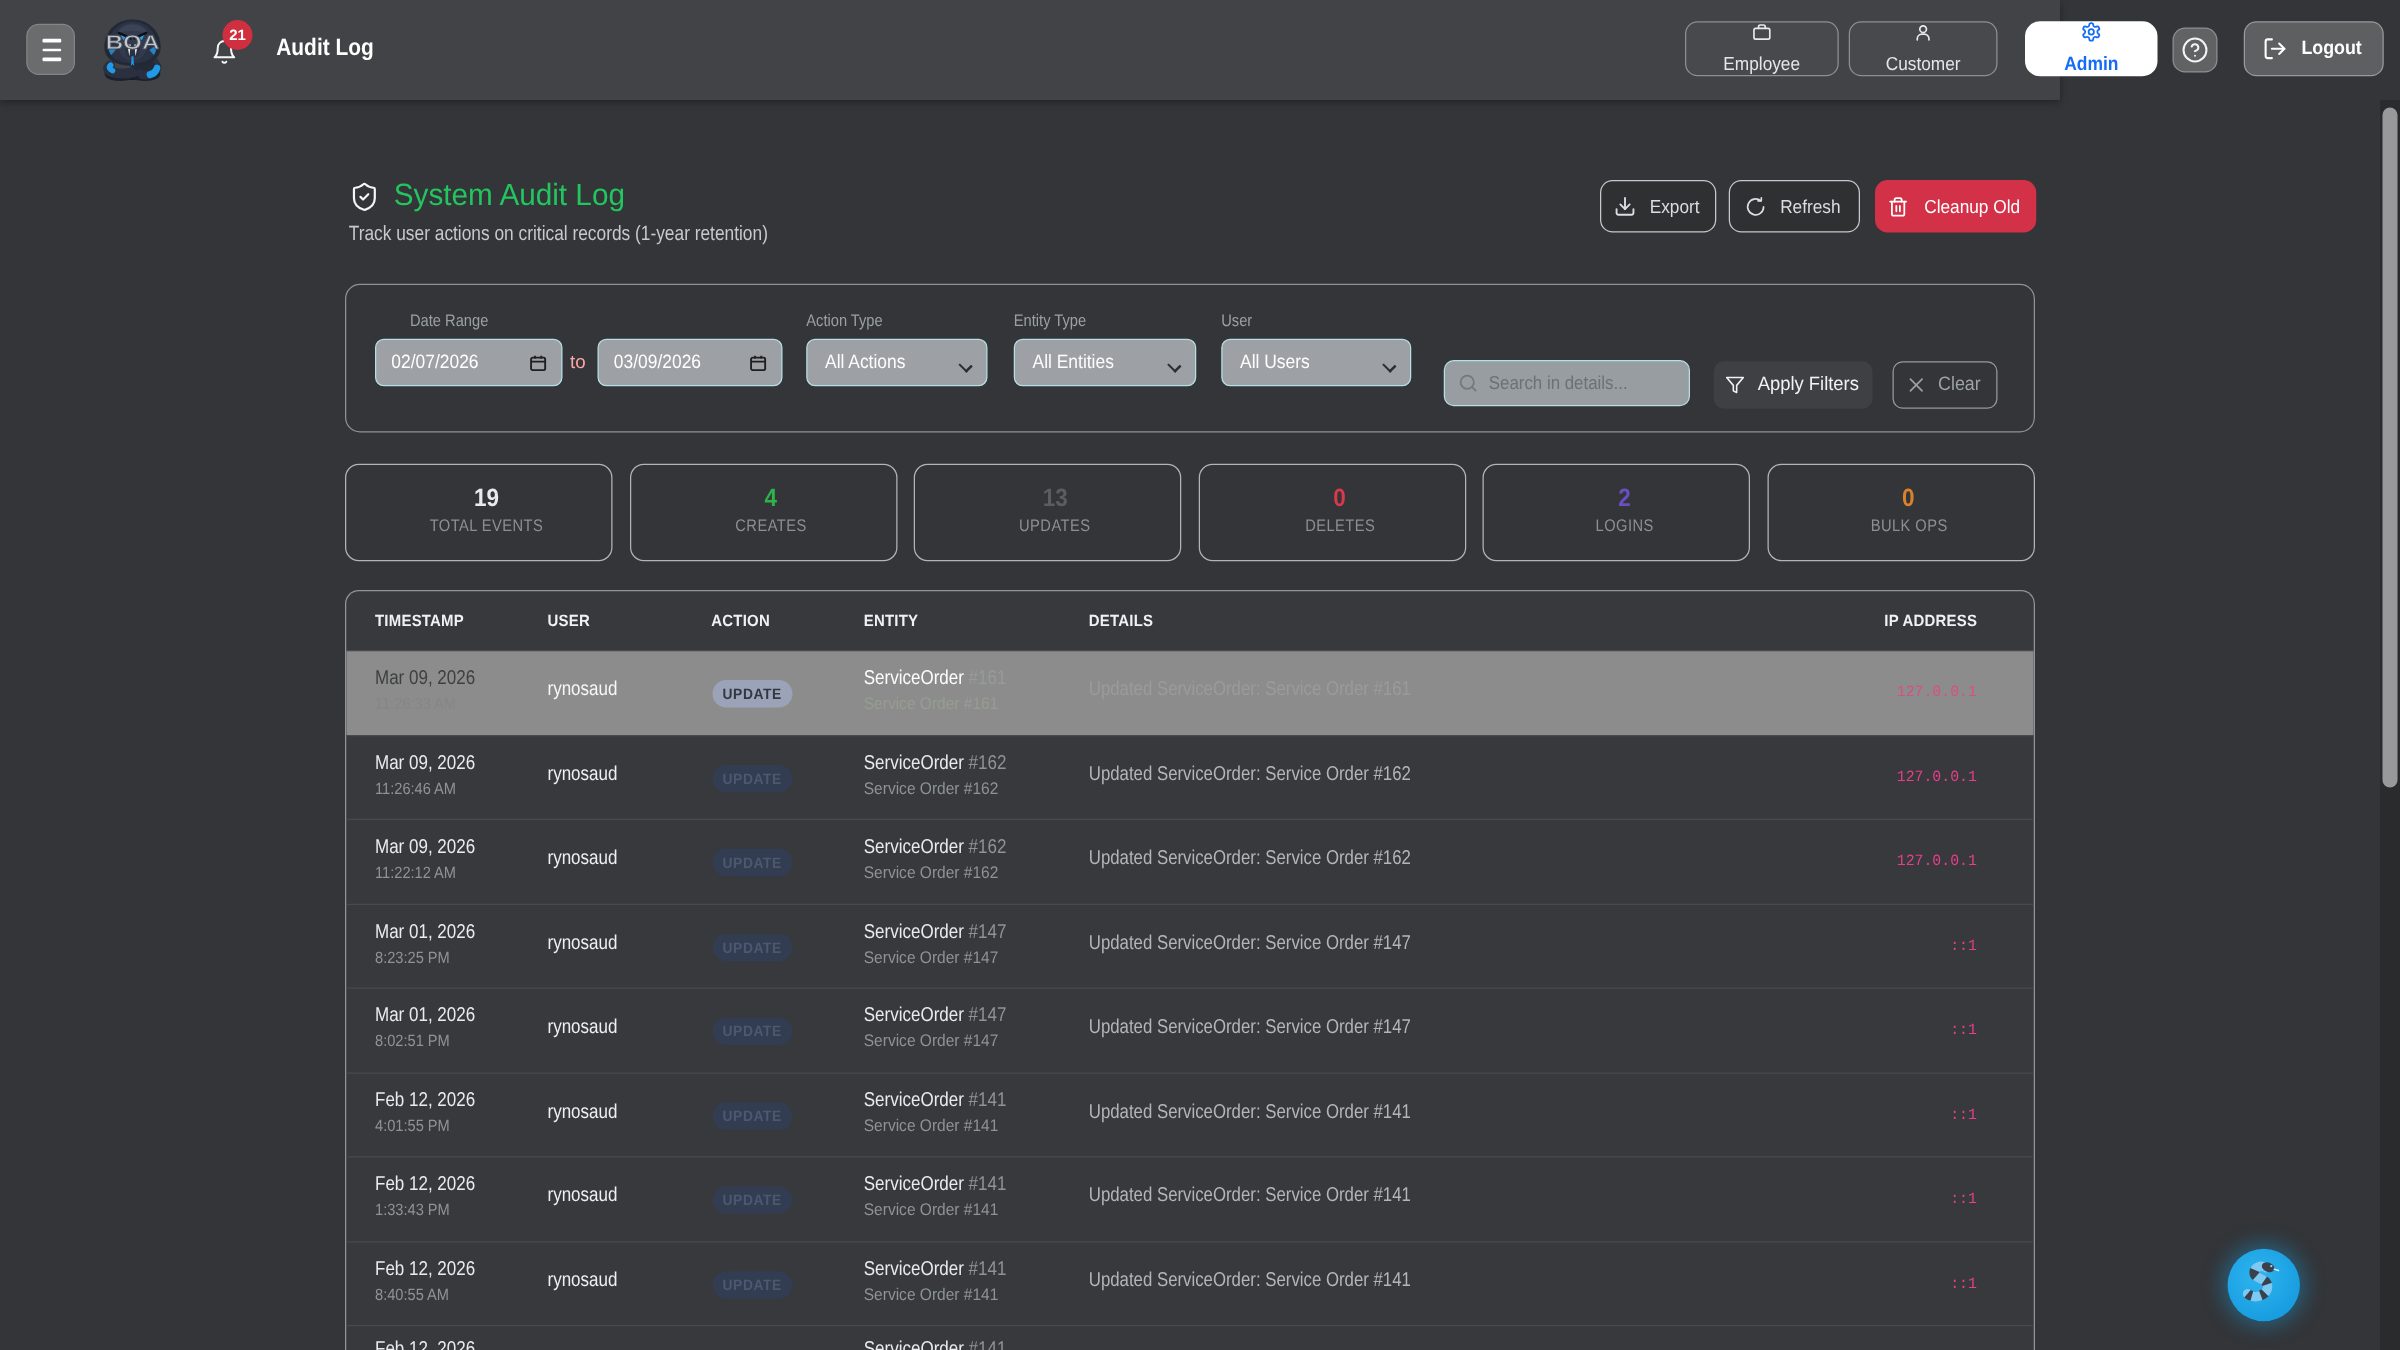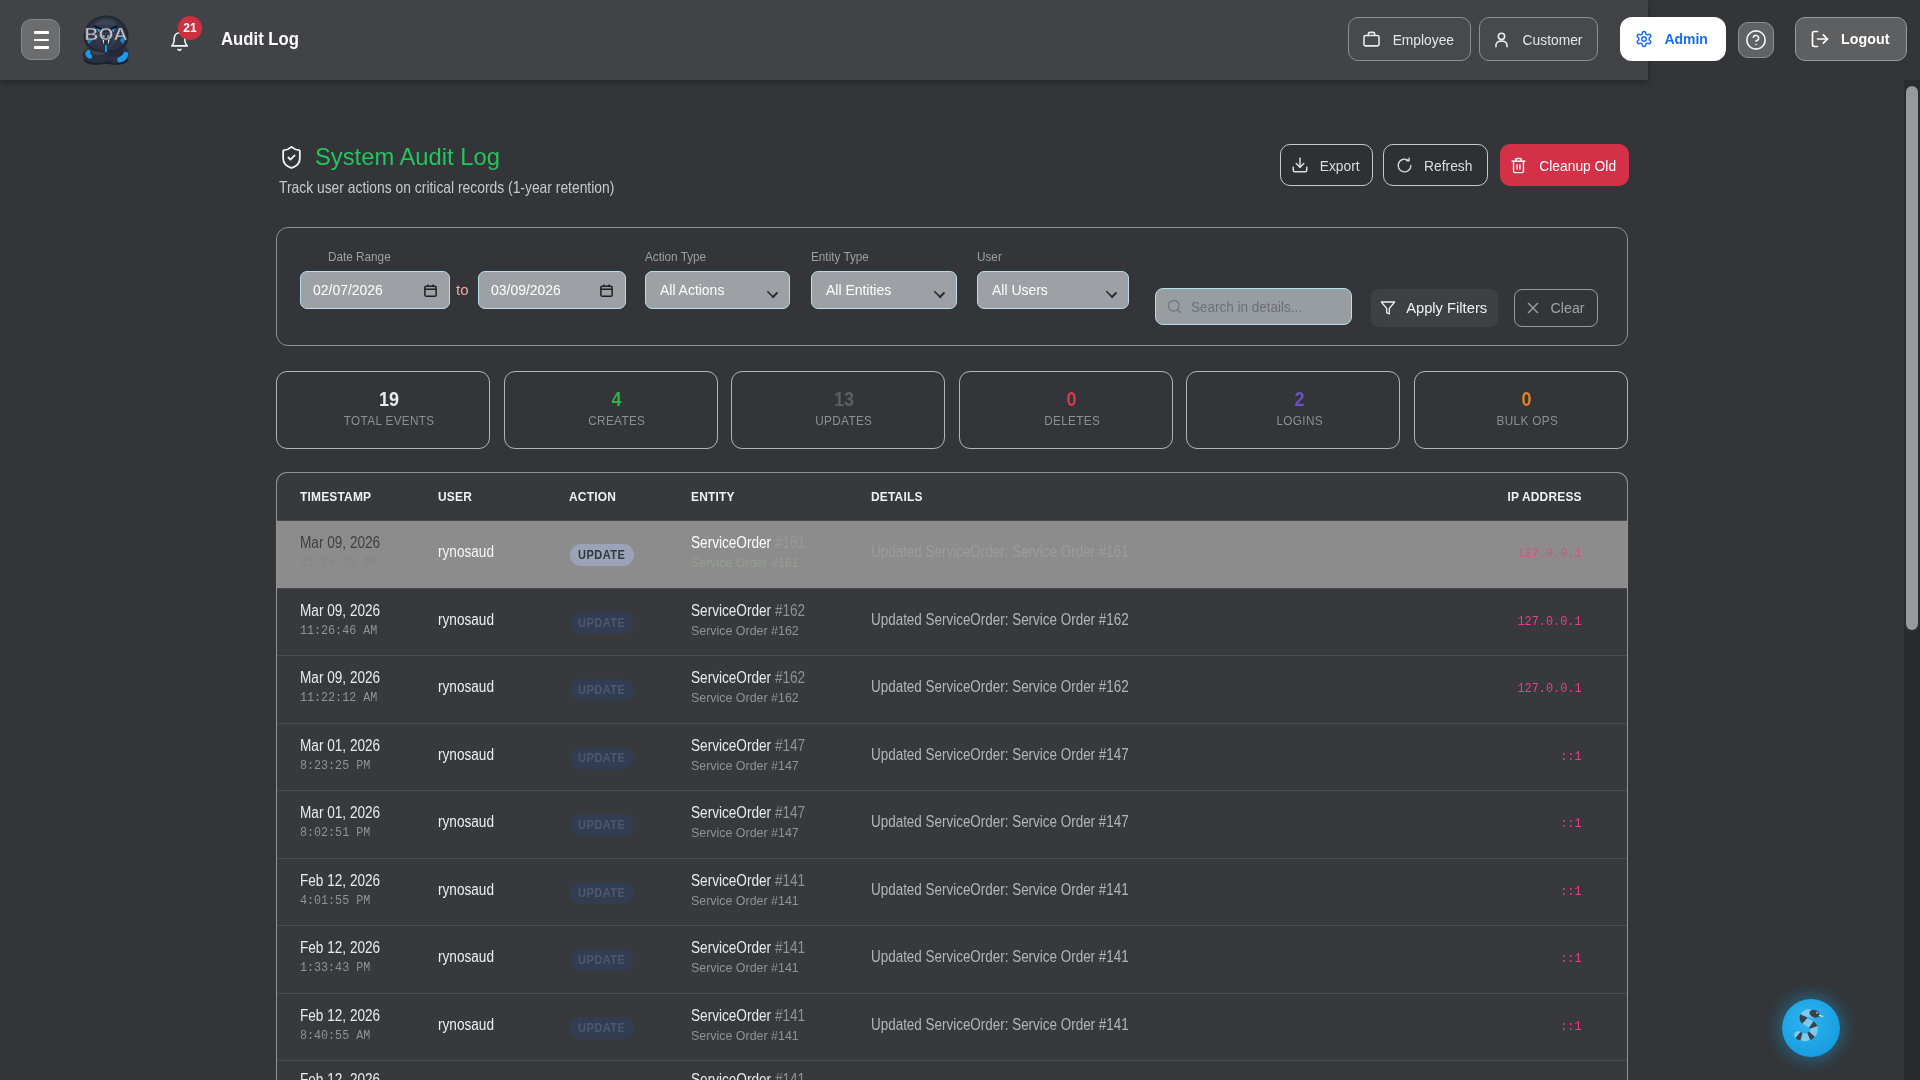--- a/index.html
+++ b/index.html
@@ -10,21 +10,21 @@
 #nav { position:absolute; left:0; top:0; width:1648px; height:80px; background:#414346; box-shadow:0 2px 6px rgba(0,0,0,0.35); z-index:20; }
 #burger { position:absolute; left:21px; top:19px; width:39px; height:41px; background:#6a6c6e; border:1px solid #838587; border-radius:10px; }
 #burger i { position:absolute; left:12px; width:15px; height:2.6px; background:#fff; border-radius:1px; }
 #logo { position:absolute; left:79px; top:14px; }
 #bellwrap { position:absolute; left:169px; top:30px; }
 #badge { position:absolute; left:178px; top:16px; width:24px; height:24px; background:#d02f40; border-radius:50%; color:#fff; font-size:12px; font-weight:bold; text-align:center; line-height:24px; z-index:2; }
 #navtitle { position:absolute; left:221px; top:28px; color:#ffffff; font-size:19px; font-weight:bold; }
 .sx { display:inline-block; transform:scaleX(0.87); transform-origin:0 50%; white-space:nowrap; }
 .sxc { display:inline-block; transform:scaleX(0.9); transform-origin:50% 50%; white-space:nowrap; }
 .sxr { display:inline-block; transform:scaleX(0.9); transform-origin:100% 50%; white-space:nowrap; }
-.navbtn { position:absolute; top:17px; height:44px; border:1px solid #8d9093; border-radius:10px; background:#47494c; color:#e4e6e8; font-size:15px; display:flex; align-items:center; justify-content:center; gap:9px; }
+.navbtn { position:absolute; top:17px; height:44px; border:1px solid #8d9093; border-radius:10px; background:#47494c; color:#e4e6e8; font-size:15px; display:flex; align-items:center; justify-content:center; gap:9px;flex-direction:column; }
 #btn-admin { background:#ffffff; border:none; border-radius:12px; color:#156df5; font-weight:bold; }
 #btn-help { position:absolute; left:1738px; top:22px; width:36px; height:36px; background:#606264; border:1px solid #8d9093; border-radius:10px; display:flex; align-items:center; justify-content:center; }
 #btn-logout { position:absolute; left:1795px; top:17px; width:112px; height:44px; background:#5d5f61; border:1px solid #989a9c; border-radius:10px; color:#fff; font-size:15.5px; font-weight:bold; display:flex; align-items:center; justify-content:center; gap:9px; }
 
 
 #shield { position:absolute; left:279px; top:143px; }
 #h2 { position:absolute; left:315px; top:143px; font-size:24.5px; font-weight:400; color:#22c55e; }
 #sub { position:absolute; left:279px; top:178px; font-size:16.5px; color:#c6cacd; }
 .topbtn { position:absolute; top:144px; height:42px; border:1.5px solid #c6c9cc; border-radius:10px; background:#2e3032; color:#dbdee1; font-size:15px; display:flex; align-items:center; justify-content:center; gap:9px; }
 #btn-clean { position:absolute; left:1500px; top:144px; width:129px; height:42px; background:#d23148; border-radius:10px; border:none; color:#fff; font-size:15px; display:flex; align-items:center; justify-content:center; gap:9px; }
@@ -44,21 +44,21 @@
 
 .card { position:absolute; top:371px; width:214px; height:78px; border:1px solid #b2b5b8; border-radius:11px; text-align:center;padding-left:12px; }
 .card .num { margin-top:16px; font-size:20px; font-weight:bold; line-height:22px; }
 .card .lbl { margin-top:3px; font-size:13.5px; color:#8b9095; letter-spacing:0.4px; }
 
 
 #table { position:absolute; left:276px; top:472px; width:1352px; height:608px; border:1px solid #929598; border-bottom:none; border-radius:11px 11px 0 0; background:#37393c; overflow:hidden; }
 .th { position:absolute; top:0; height:47px; line-height:47px; font-size:13px; font-weight:bold; color:#eff1f3; letter-spacing:0.2px; }
 .row { position:absolute; left:0; width:1350px; height:67.5px; border-top:1px solid #484a4d; }
 .c-ts1 { position:absolute; left:23px; top:12px; font-size:16px; color:#e9ebee; line-height:20px; }
-.c-ts2 { position:absolute; left:23px; top:33px; font-size:13px; color:#8e9398; line-height:18px;font-family:Liberation Mono, monospace; }
+.c-ts2 { position:absolute; left:23px; top:33px; font-size:13px; color:#8e9398; line-height:18px; }
 .c-user { position:absolute; left:161px; top:22px; font-size:16px; color:#edeff1; }
 .c-badge { position:absolute; left:293px; top:23px; height:22px; width:64px; background:#333d52; border-radius:11px; color:#4d5870; font-size:12px; font-weight:bold; letter-spacing:0.5px; line-height:22px; text-align:center; }
 .c-ent1 { position:absolute; left:414px; top:12px; font-size:16px; color:#e9ebee; line-height:20px; }
 .c-ent1 .enum { color:#8e9398; }
 .c-ent2 { position:absolute; left:414px; top:33px; font-size:13.5px; color:#8e9398; line-height:18px; }
 .c-det { position:absolute; left:594px; top:22px; font-size:16px; color:#b2b6ba; }
 .c-ip { position:absolute; right:45px; top:26px; font-family:"Liberation Mono", monospace; font-size:12.5px; color:#e83e8c; }
 
 
 #row1 { background:#8c8c8c; }

